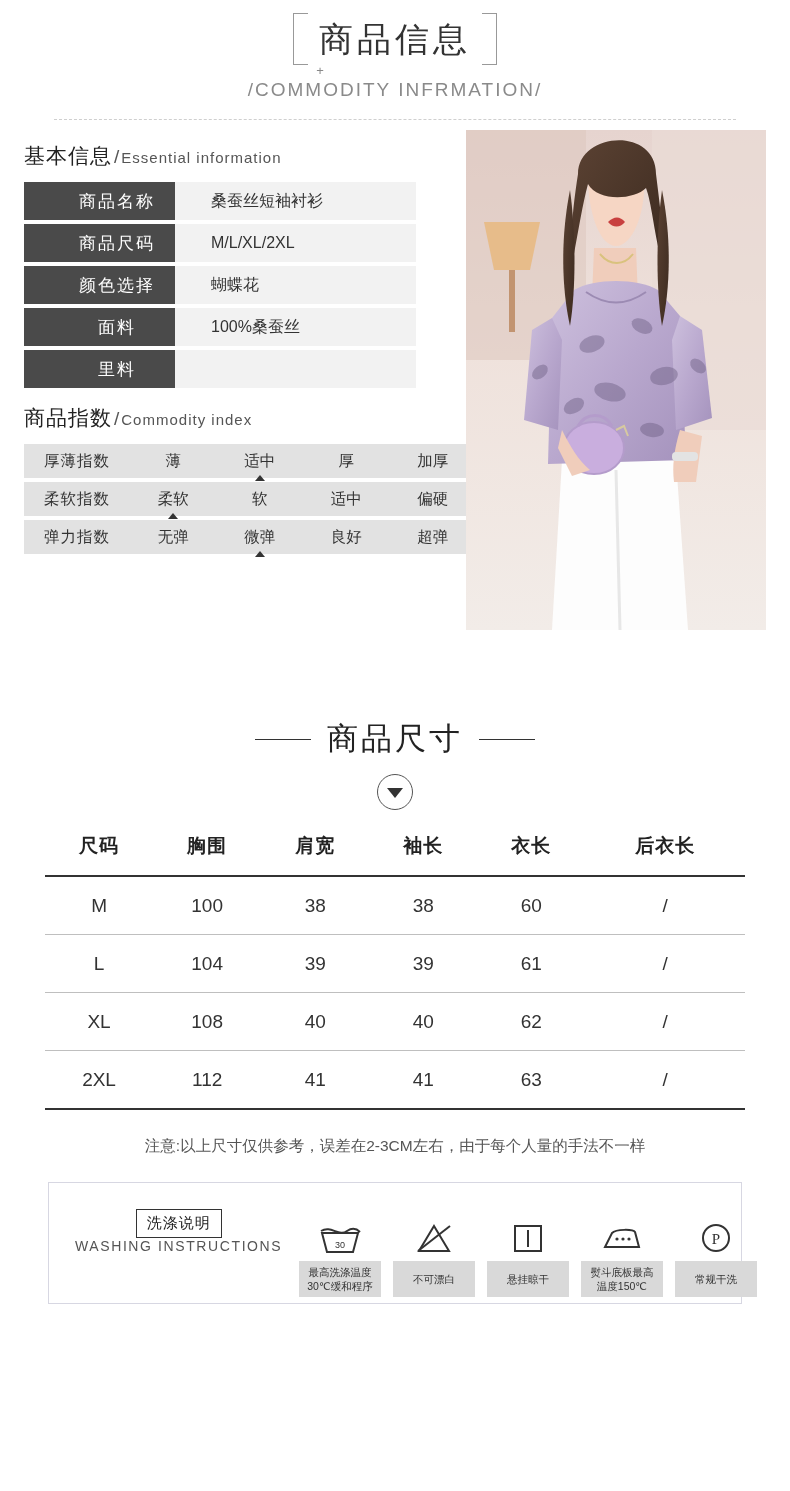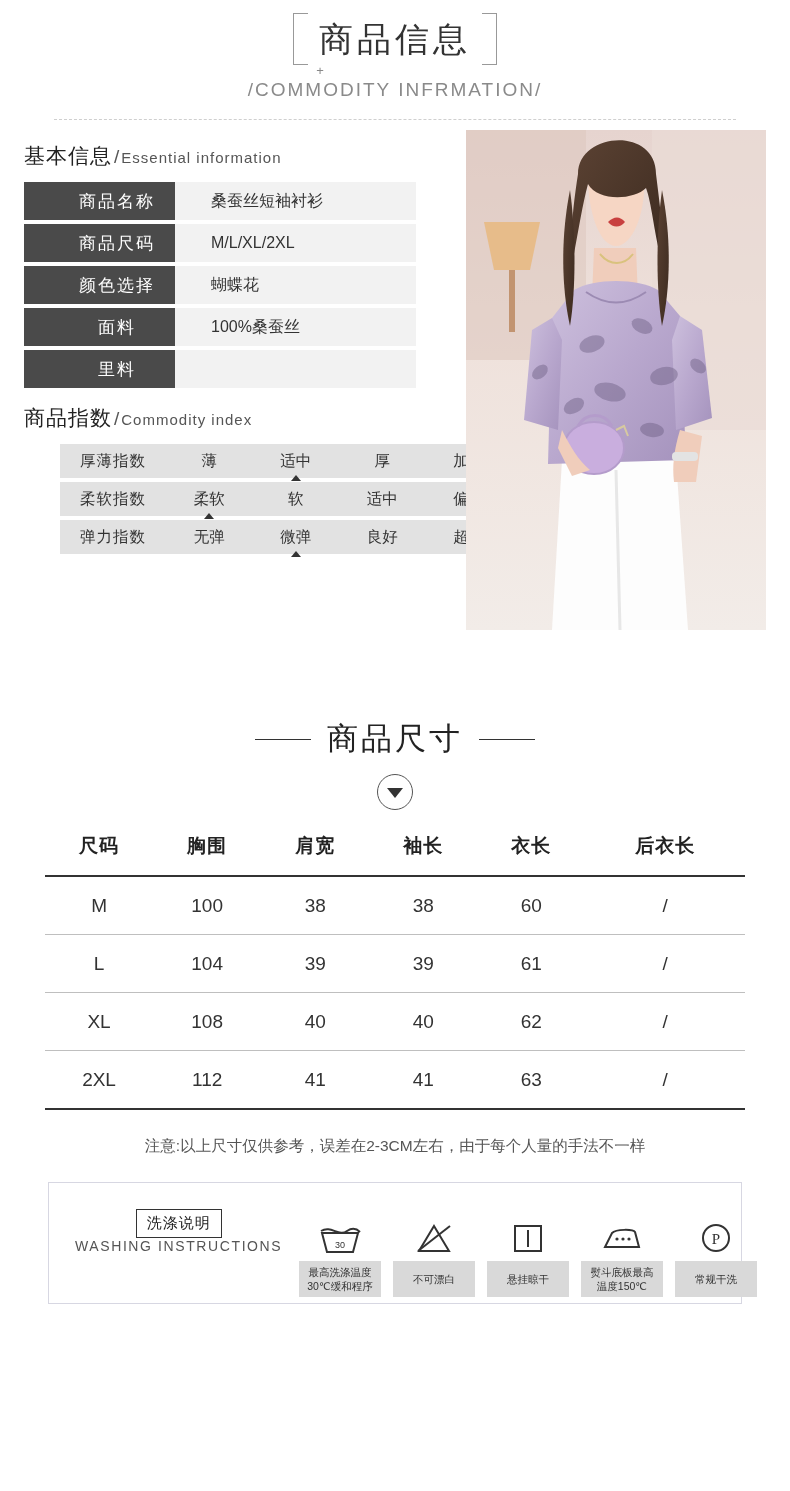--- a/index.html
+++ b/index.html
@@ -112,21 +112,20 @@
     color:#333;
     font-size:16px;
   }
   
   .index-head{margin-top:12px;}
   .idx-table{
     width:452px;
     border-collapse:separate;
     border-spacing:0 4px;
     margin-top:4px;
-    margin-left:36px;
   }
   .idx-table td{
     background:#e2e2e2;
     height:32px;
     text-align:center;
     font-size:15.5px;
     color:#333;
     position:relative;
   }
   .idx-table td.lbl{

